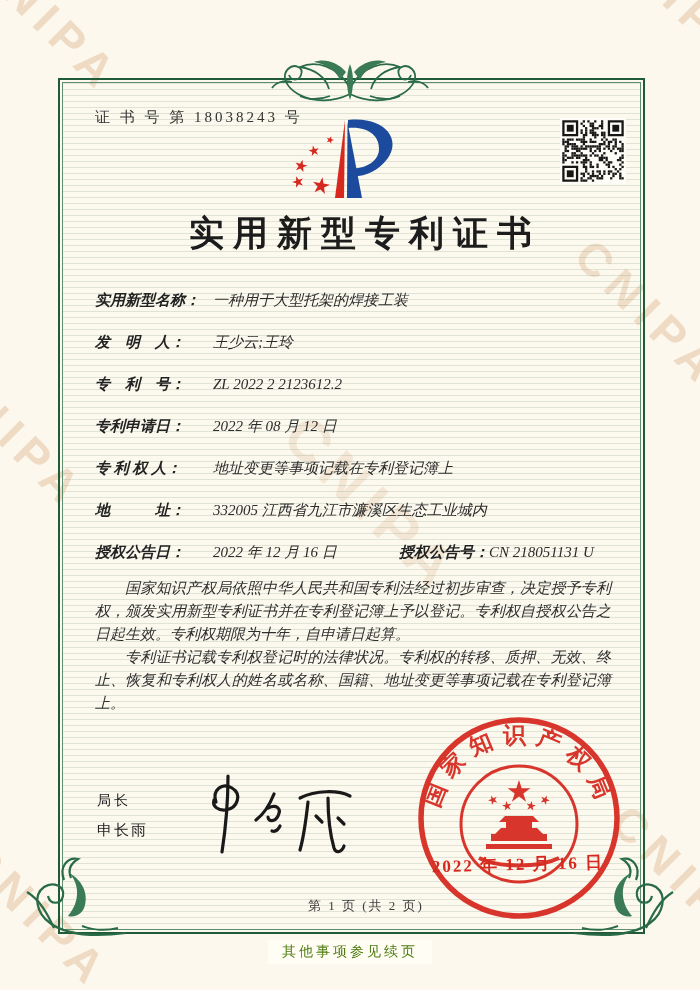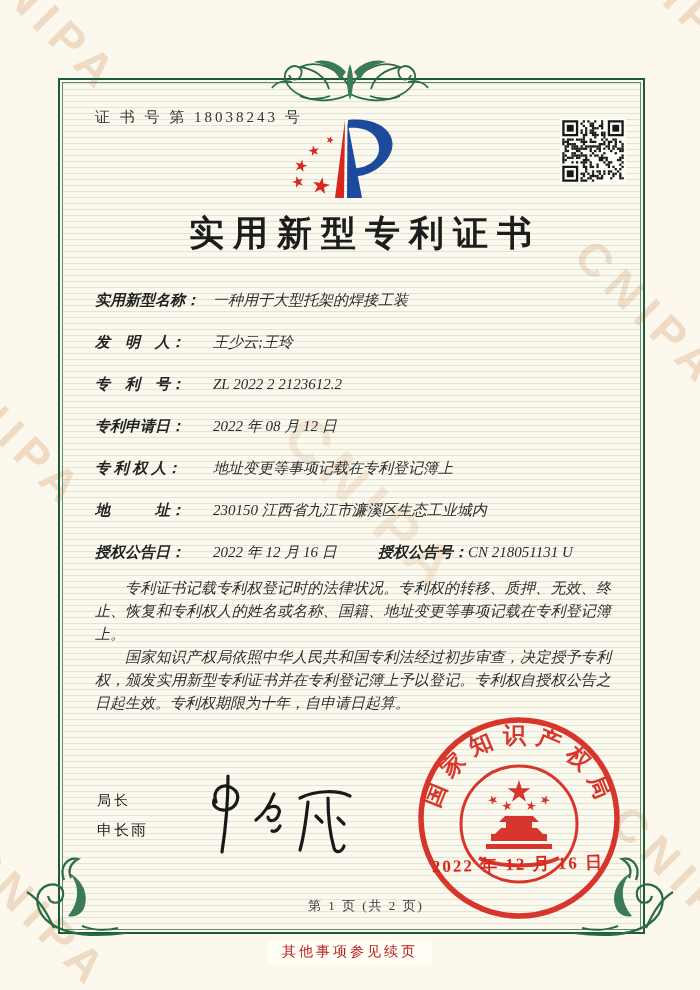--- a/index.html
+++ b/index.html
@@ -20,37 +20,37 @@
   
   .certno{position:absolute;left:95px;top:108px;font-size:15px;letter-spacing:3px;color:#333;z-index:3;}
   .logo{position:absolute;left:278px;top:110px;z-index:3;}
   .qr{position:absolute;left:560px;top:118px;width:66px;height:66px;z-index:3;}
   .title{position:absolute;left:15px;top:210px;width:700px;text-align:center;
          font-size:35px;font-weight:bold;letter-spacing:9px;color:#1c1c1c;z-index:3;}
   .content{position:absolute;left:95px;top:0;width:515px;z-index:3;}
   .row{position:absolute;left:0;width:515px;font-size:15px;white-space:nowrap;font-style:italic;}
   .lbl{display:inline-block;min-width:118px;font-weight:bold;color:#222;}
   .val{color:#2b2b2b;}
-  .grant-no{position:absolute;left:283px;top:0;text-align:center;}
+  .grant-no{position:absolute;left:304px;top:0;text-align:center;}
   .paras{position:absolute;left:95px;top:577px;width:516px;z-index:3;}
   .paras p{margin:0;text-indent:2em;text-align:justify;font-size:15px;line-height:23px;
            font-style:italic;color:#2e2e2e;}
   .sig-role{position:absolute;left:97px;top:792px;font-size:14px;letter-spacing:3px;z-index:3;
             font-family:"Liberation Sans","DejaVu Sans",sans-serif;color:#1d1d1d;}
   .sig-name{position:absolute;left:97px;top:821px;font-size:15px;letter-spacing:2px;z-index:3;
             font-family:"Liberation Sans","DejaVu Sans",sans-serif;color:#1d1d1d;}
   .sig-hand{position:absolute;left:188px;top:768px;z-index:3;}
   .seal{position:absolute;left:413px;top:712px;z-index:4;opacity:0.93;}
   .seal-date{position:absolute;left:418px;top:853px;width:200px;text-align:center;z-index:5;
              font-size:17px;font-weight:bold;color:#d6281e;letter-spacing:2px;transform:rotate(-1.5deg);}
   .pageinfo{position:absolute;left:16px;top:897px;width:700px;text-align:center;font-size:13px;
             letter-spacing:2px;color:#3c3c3c;z-index:3;}
   .contnote{position:absolute;left:0;top:940px;width:700px;text-align:center;z-index:3;}
   .contnote span{display:inline-block;background:#fffdf4;padding:3px 14px;font-size:14px;
-            letter-spacing:3px;color:#b91c1c;}
+            letter-spacing:3px;color:#4d7c0f;}
 </style>
 </head>
 <body>
 
 <div class="page">
 
   <div class="wm" style="left:-45px;top:-8px">CNIPA</div>
   <div class="wm" style="left:585px;top:-30px">CNIPA</div>
   <div class="wm" style="left:556px;top:286px">CNIPA</div>
   <div class="wm" style="left:-80px;top:408px">CNIPA</div>
@@ -381,33 +381,33 @@
     <div class="row" style="top:375px">
       <span class="lbl">专　利　号：</span><span class="val">ZL 2022 2 2123612.2</span>
     </div>
     <div class="row" style="top:417px">
       <span class="lbl">专利申请日：</span><span class="val">2022 年 08 月 12 日</span>
     </div>
     <div class="row" style="top:459px">
       <span class="lbl">专 利 权 人：</span><span class="val">地址变更等事项记载在专利登记簿上</span>
     </div>
     <div class="row" style="top:501px">
-      <span class="lbl">地　　　址：</span><span class="val">230150 江西省九江市濂溪区生态工业城内</span>
+      <span class="lbl">地　　　址：</span><span class="val">332005 江西省九江市濂溪区生态工业城内</span>
     </div>
     <div class="row" style="top:543px">
       <span class="lbl">授权公告日：</span><span class="val">2022 年 12 月 16 日</span>
       <span class="grant-no">
         <span class="lbl" style="min-width:0">授权公告号：</span><span class="val">CN 218051131 U</span>
       </span>
     </div>
   </div>
 
   <div class="paras">
+    <p>国家知识产权局依照中华人民共和国专利法经过初步审查，决定授予专利权，颁发实用新型专利证书并在专利登记簿上予以登记。专利权自授权公告之日起生效。专利权期限为十年，自申请日起算。</p>
     <p>专利证书记载专利权登记时的法律状况。专利权的转移、质押、无效、终止、恢复和专利权人的姓名或名称、国籍、地址变更等事项记载在专利登记簿上。</p>
-    <p>国家知识产权局依照中华人民共和国专利法经过初步审查，决定授予专利权，颁发实用新型专利证书并在专利登记簿上予以登记。专利权自授权公告之日起生效。专利权期限为十年，自申请日起算。</p>
   </div>
 
   <div class="sig-role">局长</div>
   <div class="sig-name">申长雨</div>
   <svg class="sig-hand" width="180" height="92" viewBox="0 0 180 92">
     <g stroke="#191919" stroke-width="3.2" fill="none" stroke-linecap="round" stroke-linejoin="round">
       <path d="M28,34 C24,22 34,14 44,20 C54,26 50,40 38,42 C30,43 24,38 26,32"></path>
       <path d="M40,8 C40,30 38,58 34,84"></path>
       <path d="M86,26 C82,36 76,46 68,52"></path>
       <path d="M80,40 C88,36 94,40 90,48 C87,54 80,54 80,49"></path>

